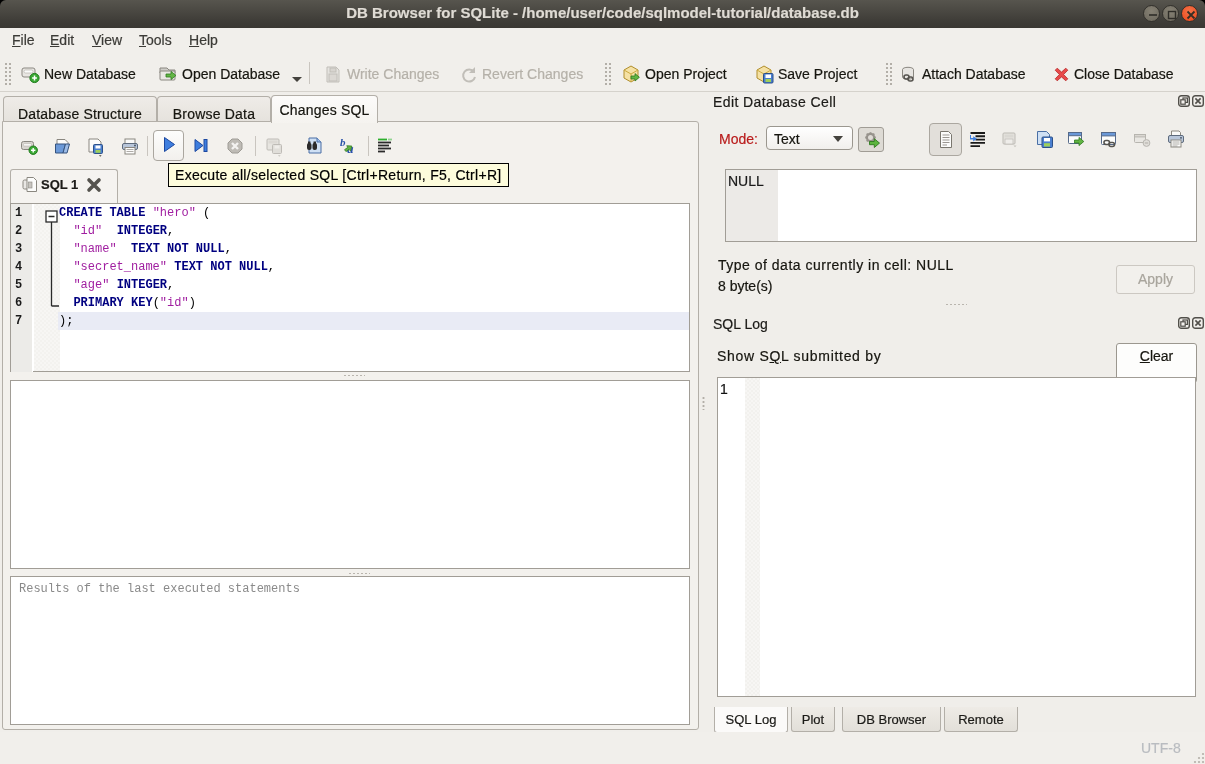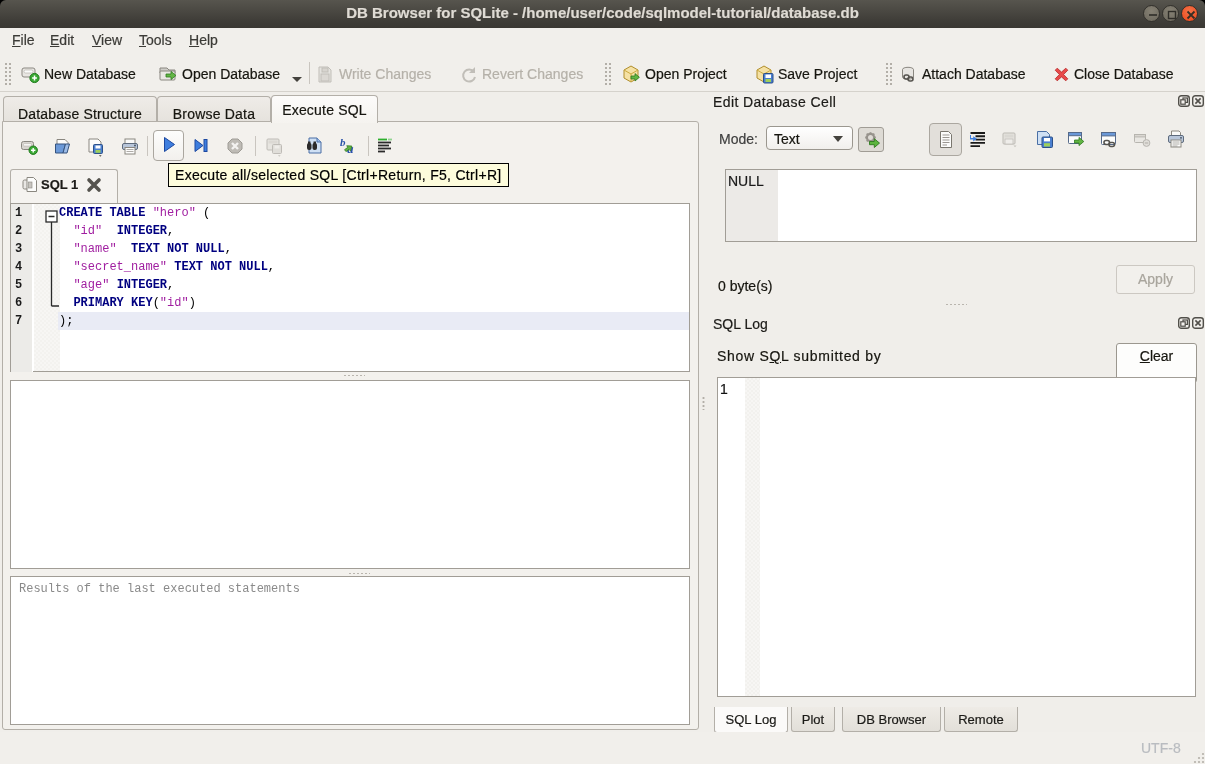--- a/index.html
+++ b/index.html
@@ -143,21 +143,21 @@
     New Database</div>
   <div class="tbtn" style="left:158px;">
     <svg width="20" height="19" viewBox="0 0 20 19">
         <path d="M2 3 h7 l2 2 h6 v3 H2 z" fill="#cfcdc8" stroke="#8a8780"></path>
         <rect x="2" y="6" width="15" height="9" rx="1" fill="#e9e7e3" stroke="#8a8780"></rect>
         <path d="M8 9 h5 v-2.6 l5 4.1 -5 4.1 V12 H8 z" fill="#62b544 " stroke="#2d7a1e" stroke-width="0.8"></path>
       </svg>
     Open Database</div>
   <div style="position:absolute; left:292px; top:22px; width:0; height:0; border-left:5px solid transparent; border-right:5px solid transparent; border-top:5px solid #44423d;"></div>
   <div class="tbsep" style="left:309px;"></div>
-  <div class="tbtn dis" style="left:316px;">
+  <div class="tbtn dis" style="left:324px;">
     <svg width="19" height="19" viewBox="0 0 19 19" opacity="0.55">
         <path d="M3 2 h9 l3 3 v12 H3 z" fill="#dddbd6" stroke="#9a978f"></path>
         <rect x="5" y="9" width="8" height="7" fill="#cac7c1" stroke="#9a978f"></rect>
         <rect x="6" y="3" width="6" height="4" fill="#c2bfb9" stroke="#9a978f"></rect>
       </svg>
     Write Changes</div>
   <div class="tbtn dis" style="left:459px;">
     <svg width="19" height="19" viewBox="0 0 19 19" opacity="0.55">
         <path d="M15 7 a6 6 0 1 0 1 5" fill="none" stroke="#9a978f" stroke-width="2"></path>
         <path d="M16 2 v6 h-6 z" fill="#9a978f"></path>
@@ -191,21 +191,21 @@
     Attach Database</div>
   <div class="tbtn" style="left:1053px;">
     <svg width="17" height="17" viewBox="0 0 17 17">
         <path d="M2.2 4.2 L4.2 2.2 L8.5 6.1 L12.8 2.2 L14.8 4.2 L10.6 8.5 L14.8 12.8 L12.8 14.8 L8.5 10.9 L4.2 14.8 L2.2 12.8 L6.4 8.5 Z" fill="#e84a4a" stroke="#b82a2a" stroke-width="0.8"></path>
       </svg>
     Close Database</div>
 </div>
 
 <div class="maintab" style="left:3px; width:154px;">Database Structure</div>
 <div class="maintab" style="left:157px; width:114px;">Browse Data</div>
-<div class="maintab active" style="left:271px; width:107px;">Execute SQL</div>
+<div class="maintab active" style="left:271px; width:107px;">Changes SQL</div>
 
 <div id="leftpage">
   <div class="itbtn" style="left:18px; top:17px;"><svg width="17" height="16" viewBox="0 0 17 16">
         <rect x="0.5" y="2.5" width="12" height="8" rx="2" fill="#d8d5d0" stroke="#8a8780"></rect>
         <rect x="2.5" y="4.5" width="8" height="2.5" rx="1" fill="#f6f5f3" stroke="#b0ada6" stroke-width="0.5"></rect>
         <circle cx="12.2" cy="11.2" r="4.2" fill="#3ba935" stroke="#1e7a1a"></circle>
         <path d="M12.2 9 v4.4 M10 11.2 h4.4" stroke="#fff" stroke-width="1.4"></path>
       </svg></div>
   <div class="itbtn" style="left:51px; top:16px;"><svg width="17" height="17" viewBox="0 0 17 17">
         <path d="M3 1.5 h8 l3 3 v5 H3 z" fill="#fcfcfb" stroke="#8a8780"></path>
@@ -334,21 +334,21 @@
       <rect x="5" y="3" width="4.4" height="4.4" fill="none" stroke="#514f4a" stroke-width="1.2"></rect>
       <rect x="2.8" y="4.8" width="4.4" height="4.4" fill="#f3f1ed" stroke="#514f4a" stroke-width="1.2"></rect>
     </svg>
   <svg class="dockwin" style="position:absolute; left:481px; top:223px;" width="12" height="12" viewBox="0 0 12 12">
       <rect x="0.7" y="0.7" width="10.6" height="10.6" rx="2.6" fill="none" stroke="#514f4a" stroke-width="1.4"></rect>
       <path d="M3.4 3.4 l5.2 5.2 M8.6 3.4 l-5.2 5.2" stroke="#514f4a" stroke-width="1.6"></path>
     </svg>
 
   <div class="splitdots" style="left:234px; top:209px;"></div>
 
-  <div style="position:absolute; left:8px; top:37px; font-size:14px; color:#404040;">Mode:</div>
+  <div style="position:absolute; left:8px; top:37px; font-size:14px; color:#b91c1c;">Mode:</div>
   <div class="combo" style="left:55px; top:32px; width:87px; height:24px;">
       <span class="val">Text</span>
       <span class="arr"></span>
     </div>
   <div style="position:absolute; left:147px; top:33px; width:26px; height:25px; background:#dedbd5; border:1px solid #a09c95; border-radius:3px;">
     <svg style="position:absolute; left:4px; top:3px;" width="18" height="18" viewBox="0 0 18 18">
         <circle cx="7.5" cy="6.5" r="3.6" fill="none" stroke="#97938c" stroke-width="2.2"></circle>
         <g stroke="#97938c" stroke-width="1.8">
           <path d="M7.5 1.2 v2 M7.5 9.8 v2 M2.2 6.5 h2 M10.8 6.5 h2 M3.7 2.7 l1.4 1.4 M9.9 8.9 l1.4 1.4 M11.3 2.7 L9.9 4.1 M5.1 8.9 l-1.4 1.4"></path>
         </g>
@@ -403,21 +403,22 @@
       <circle cx="14" cy="7.8" r="0.9" fill="#3f4b5c"></circle>
       <rect x="4" y="10" width="10" height="7" fill="#fdfdfc" stroke="#8a8780"></rect>
       <path d="M5.5 12 h7 M5.5 14 h7 M5.5 16 h5" stroke="#9b9792" stroke-width="0.8"></path>
     </svg>
 
   <div style="position:absolute; left:14px; top:75px; width:472px; height:73px; background:#fff; border:1px solid #a19d96;">
     <div style="position:absolute; left:0; top:0; width:52px; height:71px; background:#eceae7;"></div>
     <div style="position:absolute; left:2px; top:3px; font-size:14px; color:#1a1a1a;">NULL</div>
   </div>
 
-  <div style="position:absolute; left:7px; top:184px; font-size:14px; color:#16150f;">0 byte(s)</div>
+  <div style="position:absolute; left:7px; top:163px; font-size:14px; color:#16150f; letter-spacing:0.5px;">Type of data currently in cell: NULL</div>
+  <div style="position:absolute; left:7px; top:184px; font-size:14px; color:#16150f;">8 byte(s)</div>
   <div id="applybtn">Apply</div>
 
   <div style="position:absolute; left:6px; top:254px; font-size:14px; letter-spacing:0.7px; color:#16150f;">Show S<u>Q</u>L submitted by</div>
   <div class="combo" style="left:174px; top:251px; width:110px; height:26px;margin-top:36px;">
       <span class="val">User</span>
       <span class="arr"></span>
     </div>
   <div id="clearbtn"><u>C</u>lear</div>
 
   <div style="position:absolute; left:6px; top:283px; width:479px; height:320px; background:#fff; border:1px solid #a19d96;">

